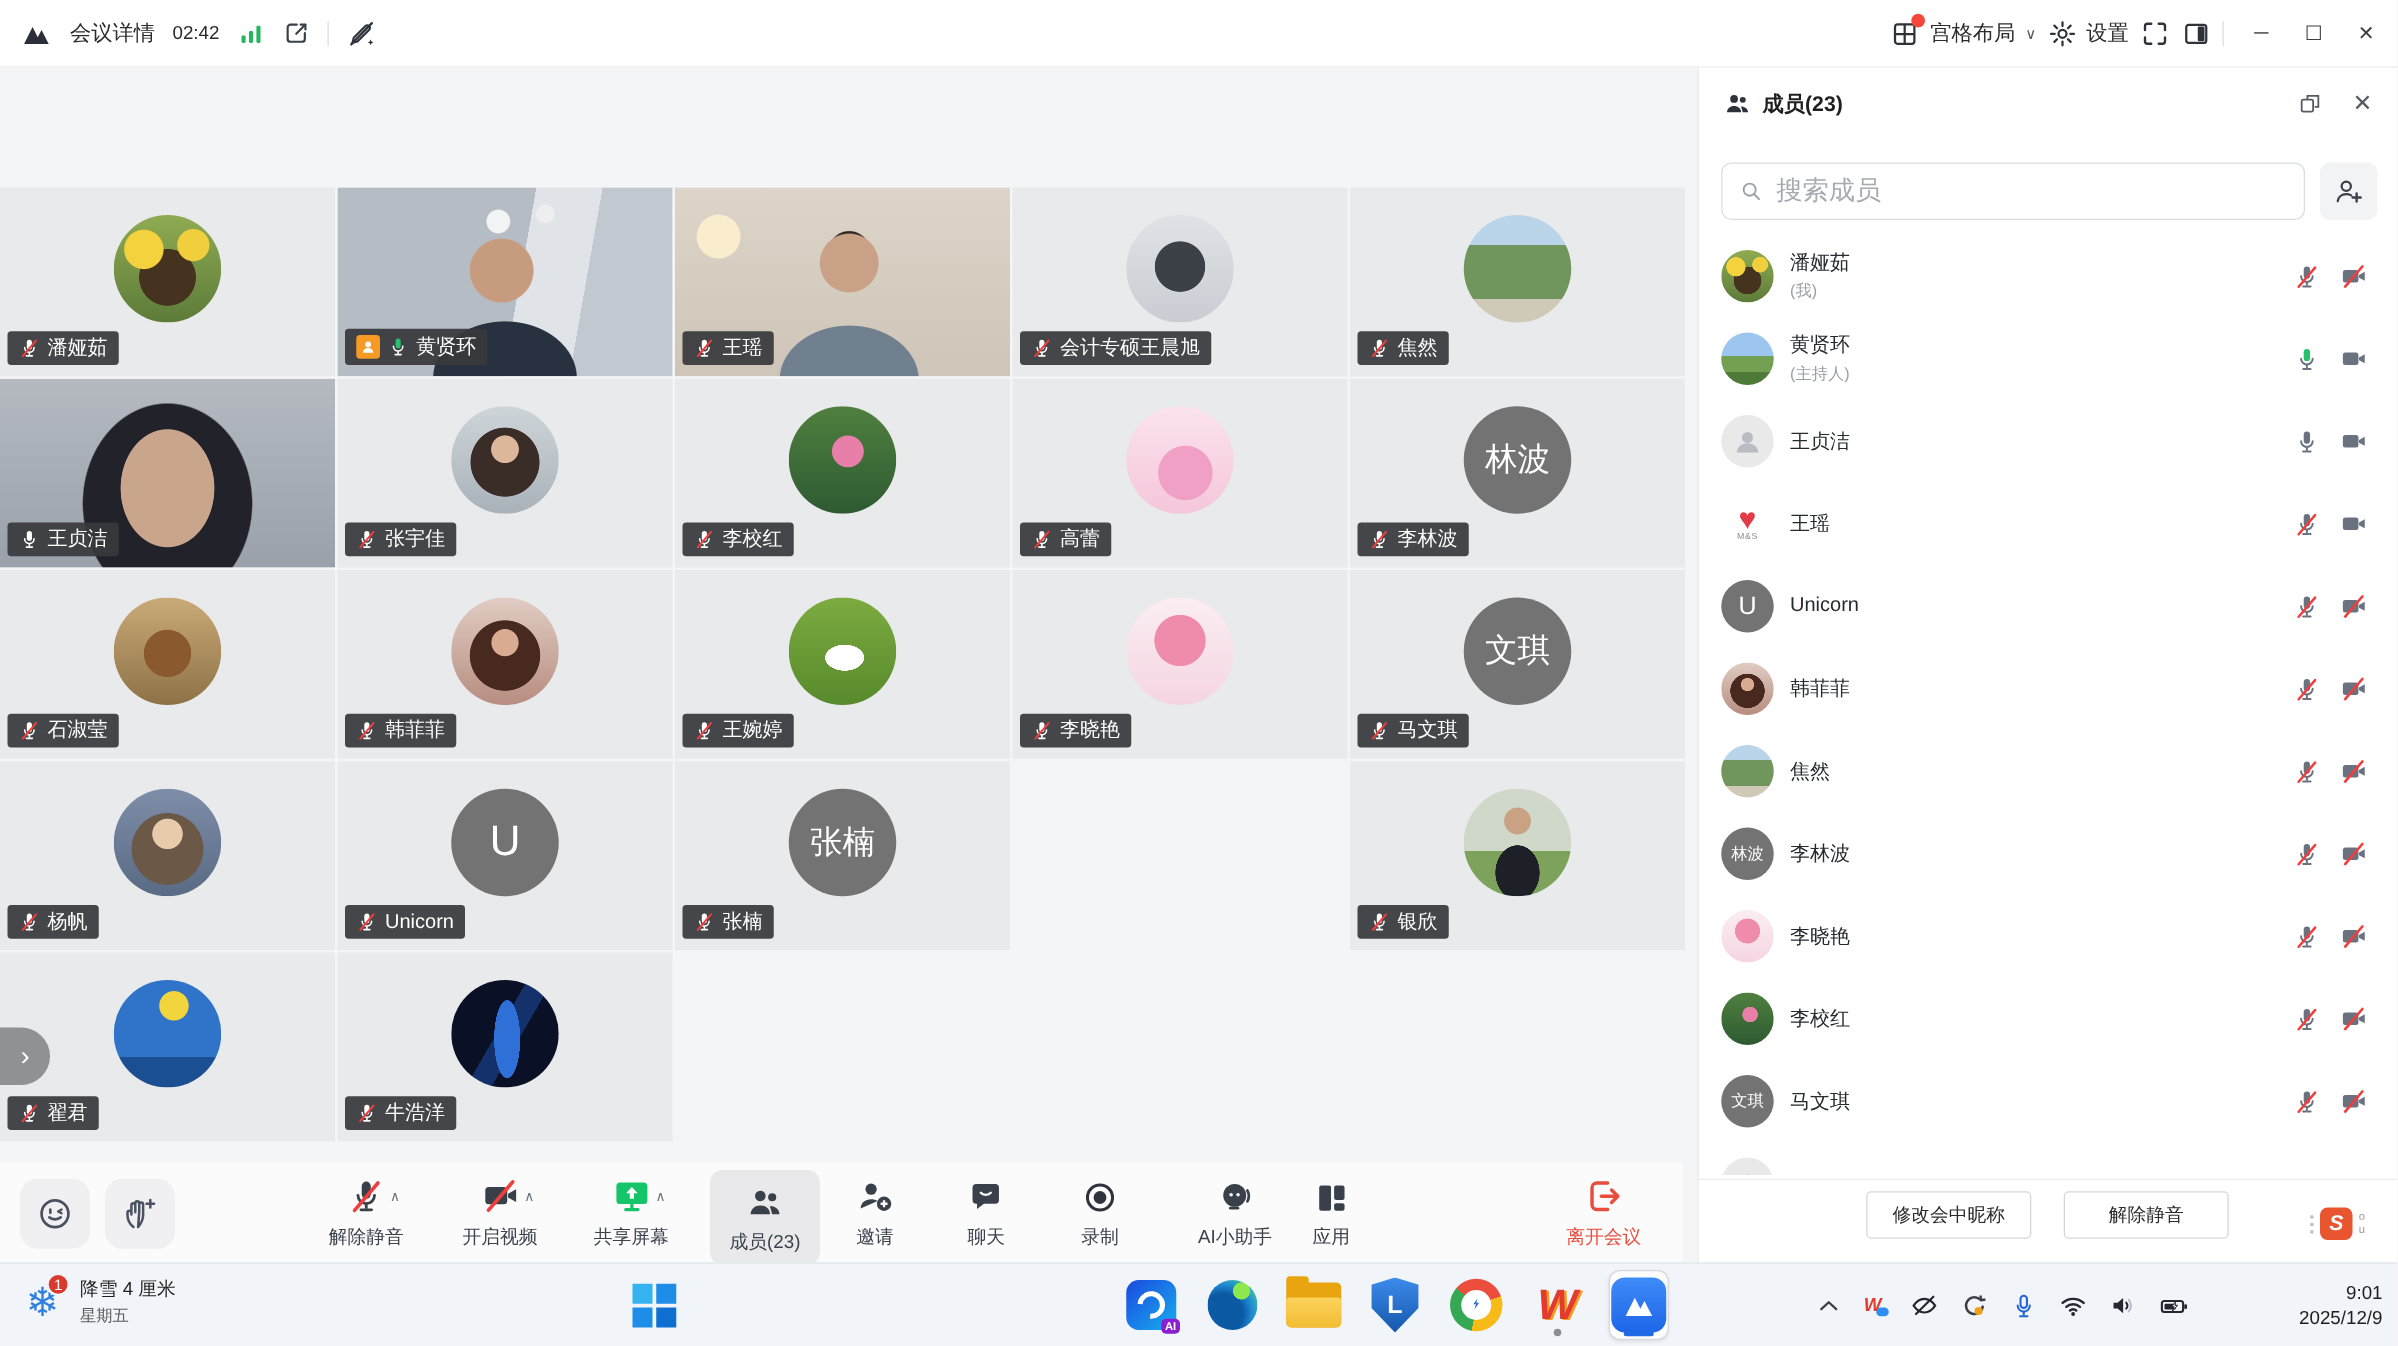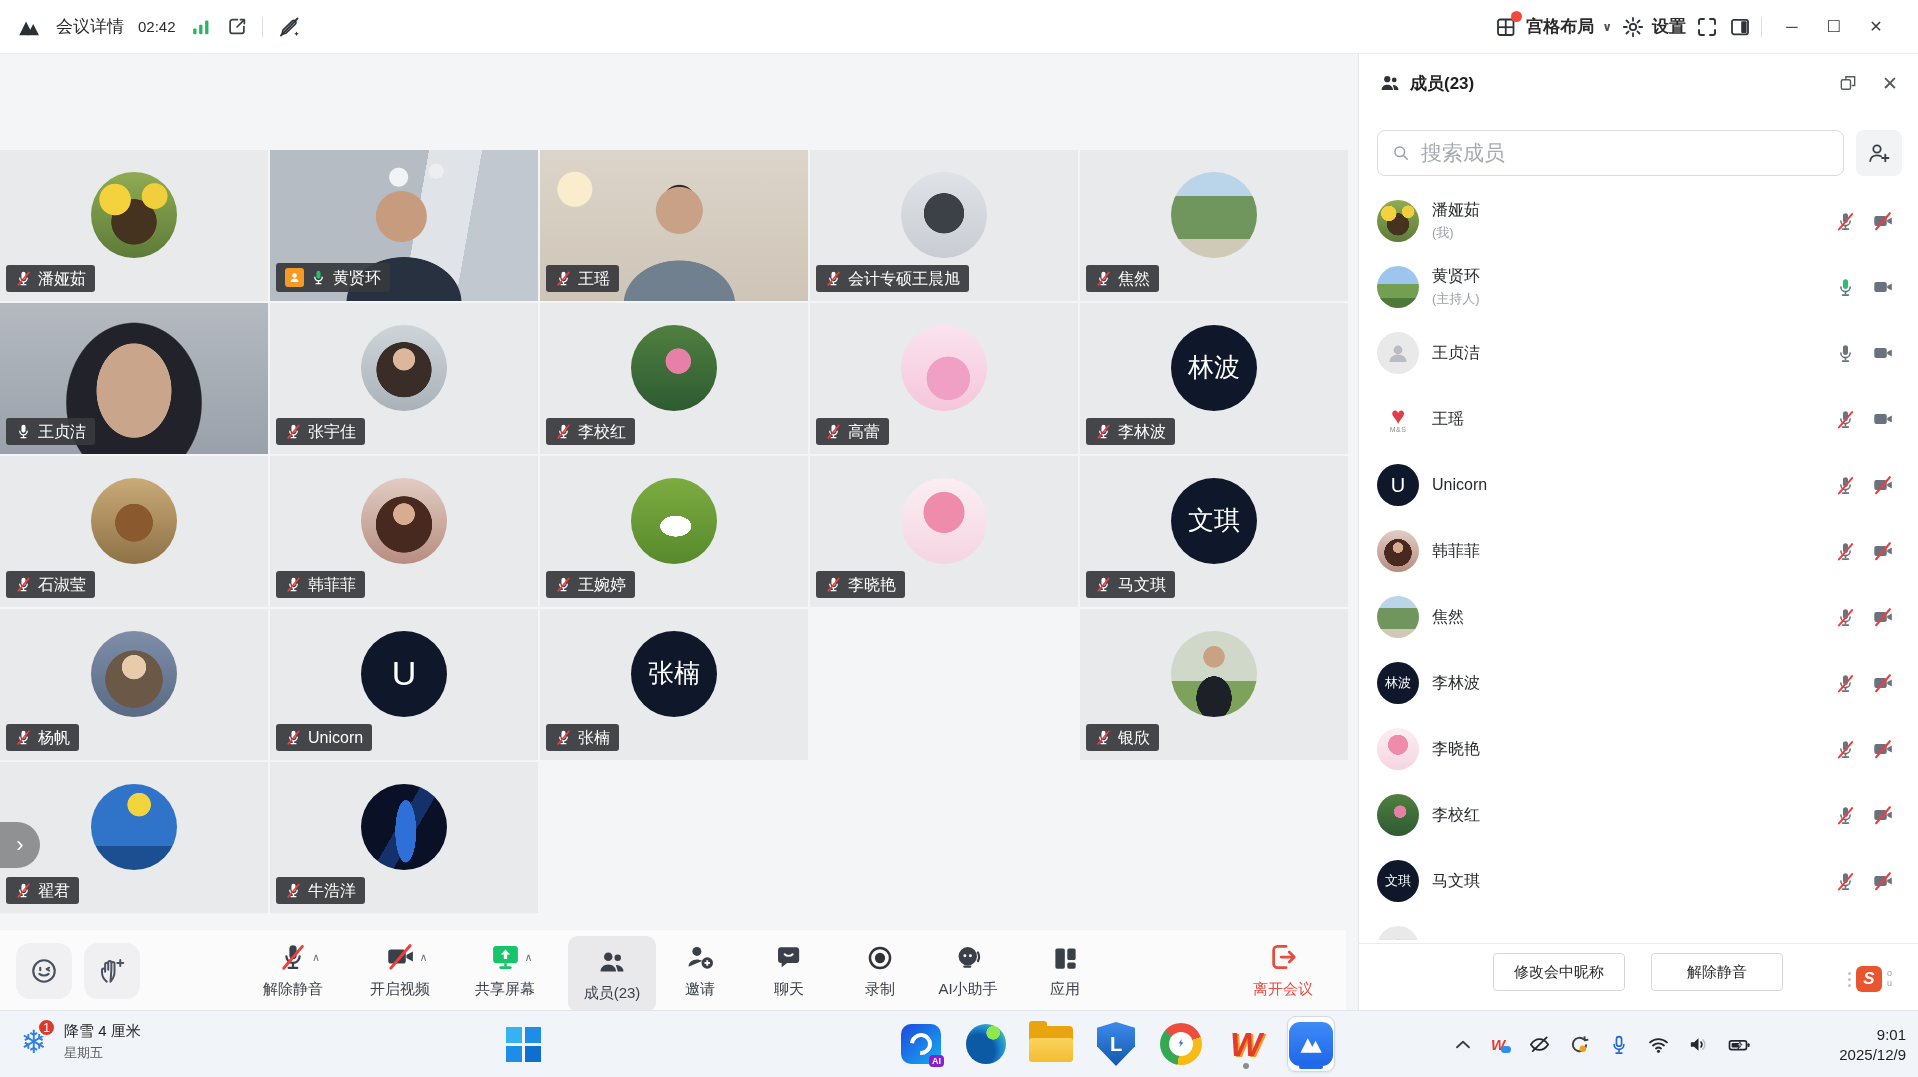--- a/index.html
+++ b/index.html
@@ -5,21 +5,21 @@
 *{box-sizing:border-box;margin:0;padding:0;}
 html,body{width:1918px;height:1077px;}
 body{position:relative;overflow:hidden;font-family:"Liberation Sans","DejaVu Sans",sans-serif;background:#f4f5f6;}
 
 
 .titlebar{position:absolute;left:0;top:0;width:1918px;height:54px;background:#fff;border-bottom:1px solid #ededed;display:flex;align-items:center;z-index:20;}
 .tb-left{display:flex;align-items:center;gap:14px;padding-left:16px;}
 .tb-title{font-size:17px;color:#2b2b2b;}
 .tb-timer{font-size:15px;color:#2b2b2b;}
 .vdiv{width:1px;height:20px;background:#dcdcdc;}
-.tb-right{margin-left:auto;display:flex;align-items:center;gap:9px;padding-right:21px;font-weight:bold;}
+.tb-right{margin-left:auto;display:flex;align-items:center;gap:9px;padding-right:4px;}
 .layout-chip{display:flex;align-items:center;gap:8px;font-size:17px;color:#2b2b2b;cursor:default;}
 .grid-ic{position:relative;display:flex;}
 .red-dot{position:absolute;right:-4px;top:-4px;width:11px;height:11px;border-radius:50%;background:#f5483b;}
 .chev-down{font-size:12px;color:#555;}
 .settings-chip{display:flex;align-items:center;gap:7px;font-size:17px;color:#2b2b2b;}
 .winctl{display:flex;align-items:center;gap:0;}
 .winbtn{width:42px;height:34px;display:flex;align-items:center;justify-content:center;color:#3e3e3e;font-size:16px;}
 
 
 .stage{position:absolute;left:0;top:54px;width:1346px;height:876px;background:#f4f5f6;}
@@ -45,21 +45,21 @@
  radial-gradient(circle at 52% 34%,#2d2622 0 16px,rgba(0,0,0,0) 17px),
  radial-gradient(ellipse 92px 72px at 52% 102%,#70808f 0 60%,rgba(0,0,0,0) 61%),
  linear-gradient(#ddd5c9,#cec5b8);}
 .vid-closeup{background:
  radial-gradient(ellipse 62px 78px at 50% 58%,#c9a58c 0 60%,rgba(0,0,0,0) 61%),
  radial-gradient(ellipse 112px 132px at 50% 66%,#22232a 0 60%,rgba(0,0,0,0) 61%),
  linear-gradient(#b5bac1,#9aa1aa);}
 
 
 .av{display:flex;align-items:center;justify-content:center;border-radius:50%;overflow:hidden;}
-.av-text{background:#0f172a;color:#fff;}
+.av-text{background:#737373;color:#fff;}
 .av-sunflower{background:radial-gradient(circle at 28% 32%,#f3d23e 0 18%,rgba(0,0,0,0) 19%),radial-gradient(circle at 74% 28%,#f0ce3c 0 14%,rgba(0,0,0,0) 15%),radial-gradient(circle at 50% 58%,#46331f 0 34%,rgba(0,0,0,0) 35%),linear-gradient(#8fab52,#5d7b39);}
 .av-landscape{background:linear-gradient(#9cc6ee 0 44%,#739f52 44% 76%,#4d7a38 76%);}
 .av-default{background:#e9e9ea;}
 .av-heart{background:#fff;flex-direction:column;gap:0;}
 .av-heart .ht{color:#e23c46;line-height:.9;}
 .av-heart .ms{color:#8b8b8b;font-size:7px;letter-spacing:.5px;}
 .av-park{background:linear-gradient(#bad4ea 0 28%,#70965d 28% 78%,#cfc9b8 78%);}
 .av-portrait{background:radial-gradient(circle at 50% 40%,#dcb79c 0 16%,rgba(0,0,0,0) 17%),radial-gradient(circle at 50% 52%,#3a2d27 0 44%,rgba(0,0,0,0) 45%),linear-gradient(#ced5d9,#a9b2b9);}
 .av-lotus{background:radial-gradient(circle at 55% 42%,#e87fa8 0 18%,rgba(0,0,0,0) 19%),linear-gradient(#50803f,#2e5a32);}
 .av-pinkanime{background:radial-gradient(circle at 55% 62%,#f0a0c4 0 30%,rgba(0,0,0,0) 31%),linear-gradient(#fbe3ee,#f5c6db);}
@@ -1017,21 +1017,21 @@
       </div>
       <div class="tool-item" style="left: 832px;">
         <span class="ticon">
           <svg width="28" height="28" viewBox="0 0 24 24" style="display:block">
             <circle cx="12" cy="12" r="8.6" fill="none" stroke="#2f343c" stroke-width="2.1"></circle>
             <circle cx="12" cy="12" r="4.4" fill="#2f343c"></circle>
           </svg>
         </span>
         <span class="tool-label">录制</span>
       </div>
-      <div class="tool-item" style="left: 920px;">
+      <div class="tool-item" style="left: 940px;">
         <span class="ticon">
           <svg width="29" height="29" viewBox="0 0 24 24" style="display:block">
             <circle cx="11.4" cy="11" r="7.6" fill="#3a4049"></circle>
             <circle cx="9" cy="10.6" r="1.2" fill="#fbfbfc"></circle>
             <circle cx="13.6" cy="10.6" r="1.2" fill="#fbfbfc"></circle>
             <path d="M19.8 7.8a7.6 7.6 0 0 1 0 7.2" stroke="#3a4049" stroke-width="1.8" fill="none" stroke-linecap="round"></path>
             <path d="M8.5 19.5h5" stroke="#3a4049" stroke-width="1.8" stroke-linecap="round"></path>
           </svg>
         </span>
         <span class="tool-label">AI小助手</span>

